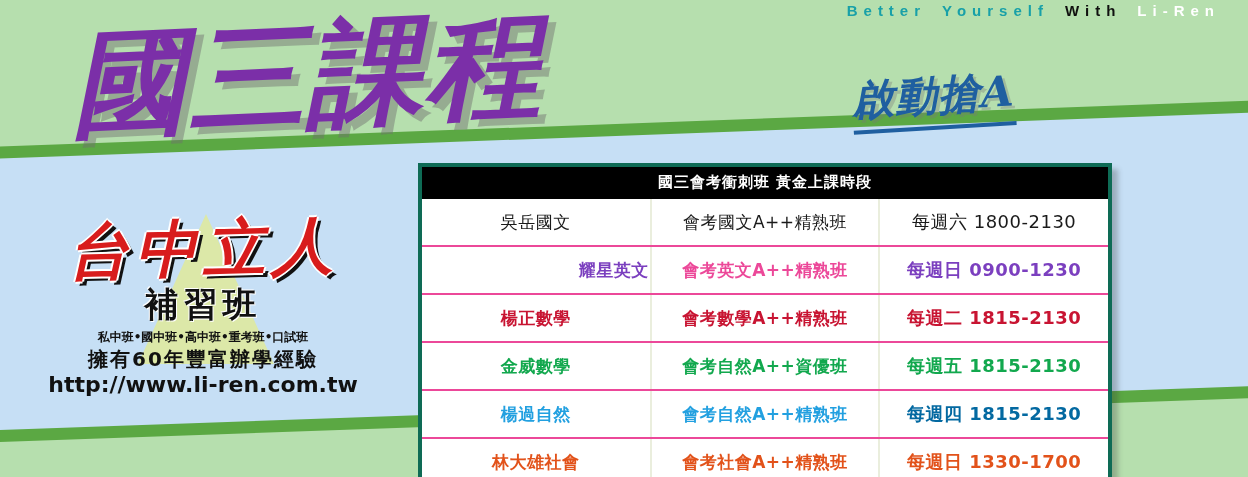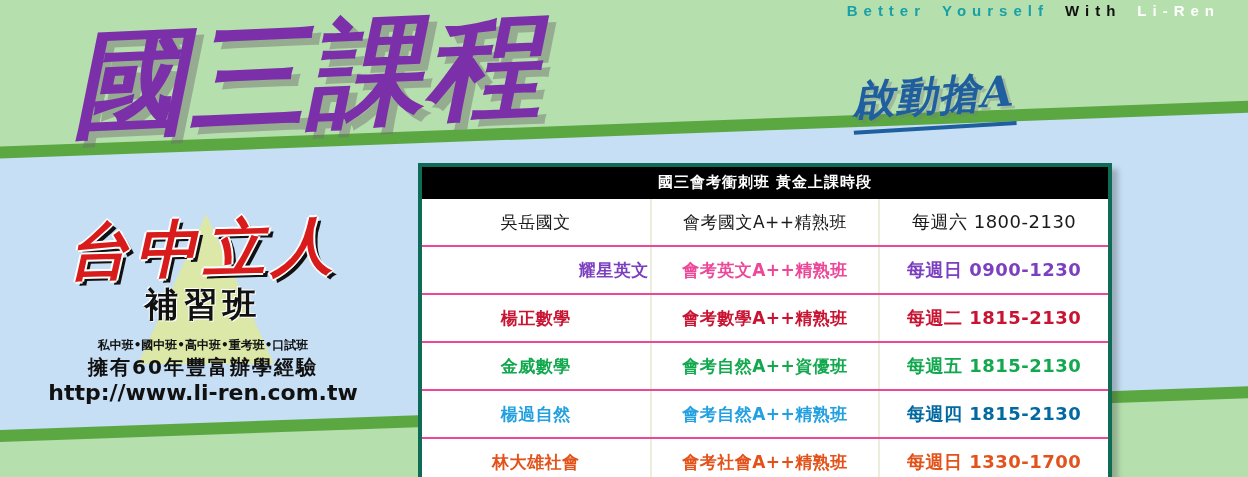--- a/index.html
+++ b/index.html
@@ -162,21 +162,21 @@
     letter-spacing: 5px;
     margin-top: 2px;
     text-shadow: 1px 1px 0 #fff, -1px -1px 0 #fff;
   }
   .logo-tags {
     font-family: "DejaVu Sans", sans-serif;
     font-size: 12px;
     font-weight: bold;
     color: #111111;
     letter-spacing: 0px;
-    margin-top: 9px;
+    margin-top: 1px;
     white-space: nowrap;
   }
   .logo-exp {
     font-family: "DejaVu Sans", sans-serif;
     font-size: 20px;
     font-weight: bold;
     color: #111111;
     letter-spacing: 2px;
     white-space: nowrap;
   }

